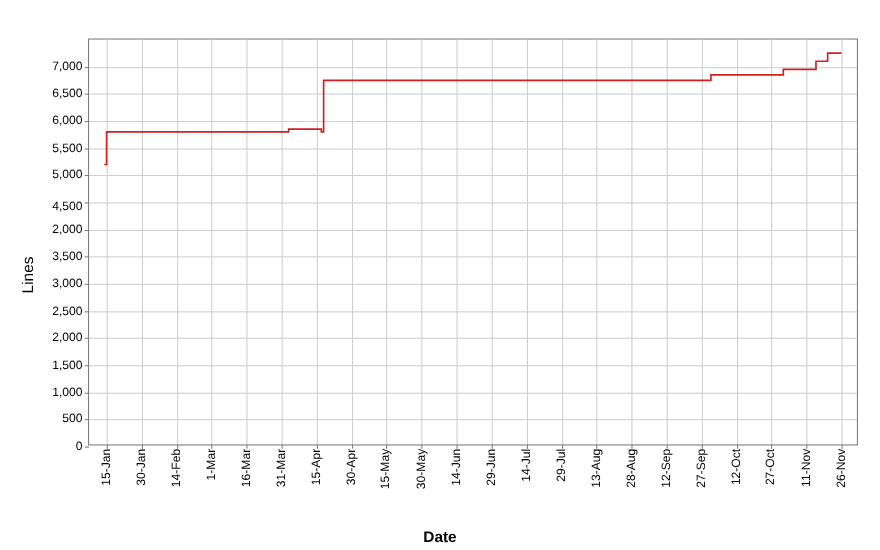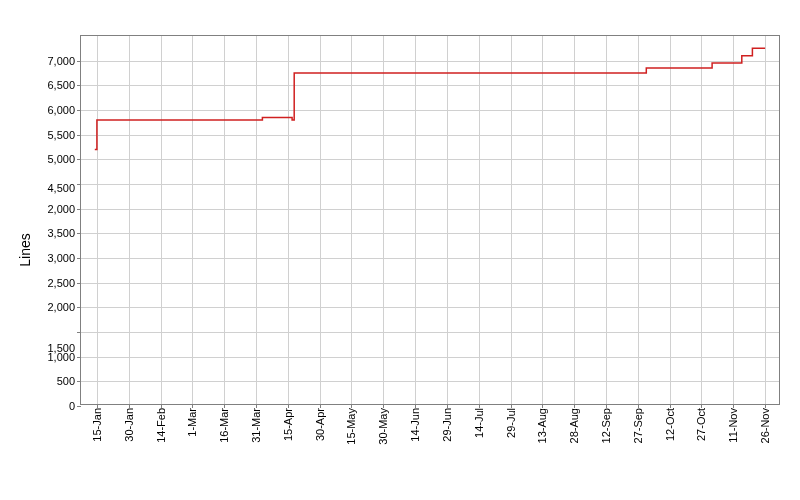--- a/index.html
+++ b/index.html
@@ -103,32 +103,33 @@
     height: 4px;
     border-left: 1px solid #808080;
     width: 0;
   }
 </style>
 </head>
 <body>
 
 <div class="chart-container">
   <div class="ylabel">Lines</div>
+  <div class="xlabel">Date</div>
   <div class="plot" id="plot">
       <div class="tick-mark-y" style="top: 370px;"></div>
       <div class="ytick-label" style="top: 370px;">0</div>
       <div class="gridline-h" style="top: 345.333px;"></div>
       <div class="tick-mark-y" style="top: 345.333px;"></div>
       <div class="ytick-label" style="top: 345.333px;">500</div>
       <div class="gridline-h" style="top: 320.667px;"></div>
       <div class="tick-mark-y" style="top: 320.667px;"></div>
       <div class="ytick-label" style="top: 320.667px;">1,000</div>
       <div class="gridline-h" style="top: 296px;"></div>
       <div class="tick-mark-y" style="top: 296px;"></div>
-      <div class="ytick-label" style="top: 312px;">1,500</div>
+      <div class="ytick-label" style="top: 296px;">1,500</div>
       <div class="gridline-h" style="top: 271.333px;"></div>
       <div class="tick-mark-y" style="top: 271.333px;"></div>
       <div class="ytick-label" style="top: 271.333px;">2,000</div>
       <div class="gridline-h" style="top: 246.667px;"></div>
       <div class="tick-mark-y" style="top: 246.667px;"></div>
       <div class="ytick-label" style="top: 246.667px;">2,500</div>
       <div class="gridline-h" style="top: 222px;"></div>
       <div class="tick-mark-y" style="top: 222px;"></div>
       <div class="ytick-label" style="top: 222px;">3,000</div>
       <div class="gridline-h" style="top: 197.333px;"></div>

